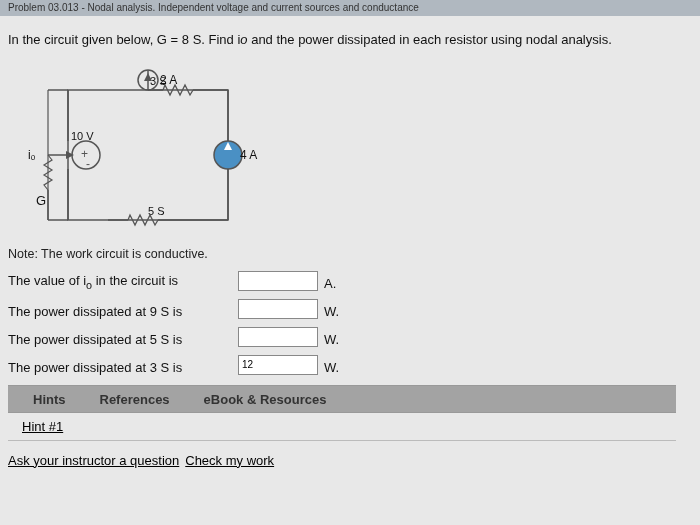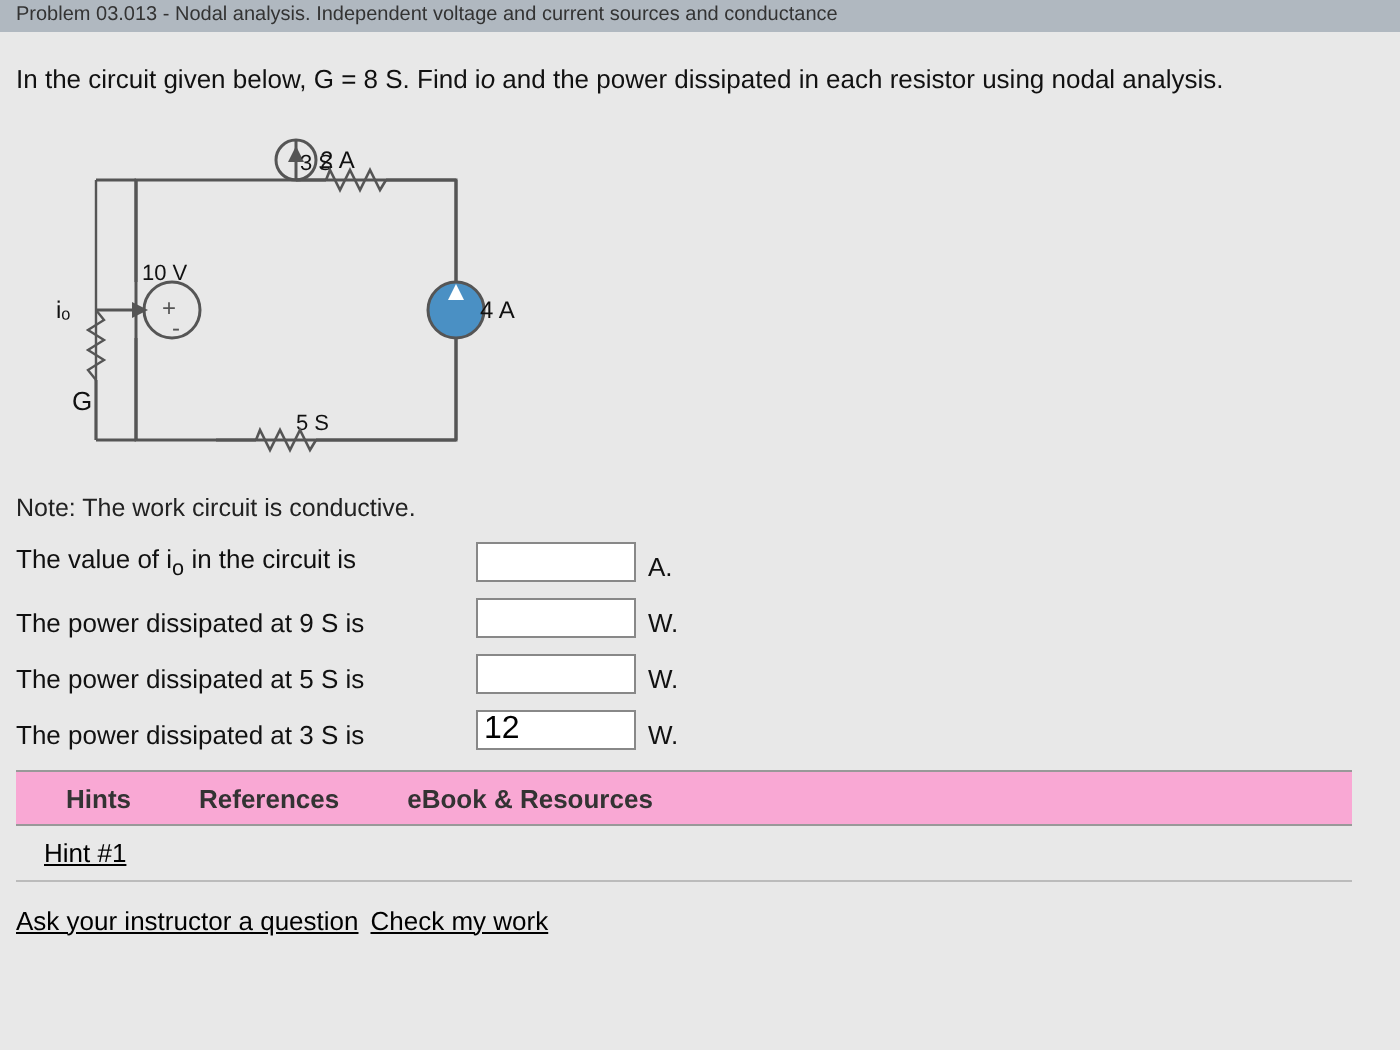--- a/index.html
+++ b/index.html
@@ -65,35 +65,35 @@
     }
     .qa-label {
       flex: 0 0 auto;
       min-width: 230px;
     }
     .qa-input {
       width: 80px;
       height: 20px;
       border: 1px solid #888;
       background: #fff;
-      font-size: 16px;
+      font-size: 10px;
       padding: 1px 3px;
       margin-right: 4px;
     }
     .qa-unit {
       font-size: 13px;
       margin-left: 2px;
     }
     
     .tabs-bar {
       display: flex;
       border-top: 1px solid #999;
       border-bottom: 1px solid #999;
       margin-top: 10px;
-      background: #f9a8d4;
+      background: #a3a3a3;
       padding: 0 10px;
     }
     .tab {
       padding: 5px 14px;
       font-size: 13px;
       font-weight: bold;
       cursor: pointer;
       border: 1px solid transparent;
       background: transparent;
       color: #333;

